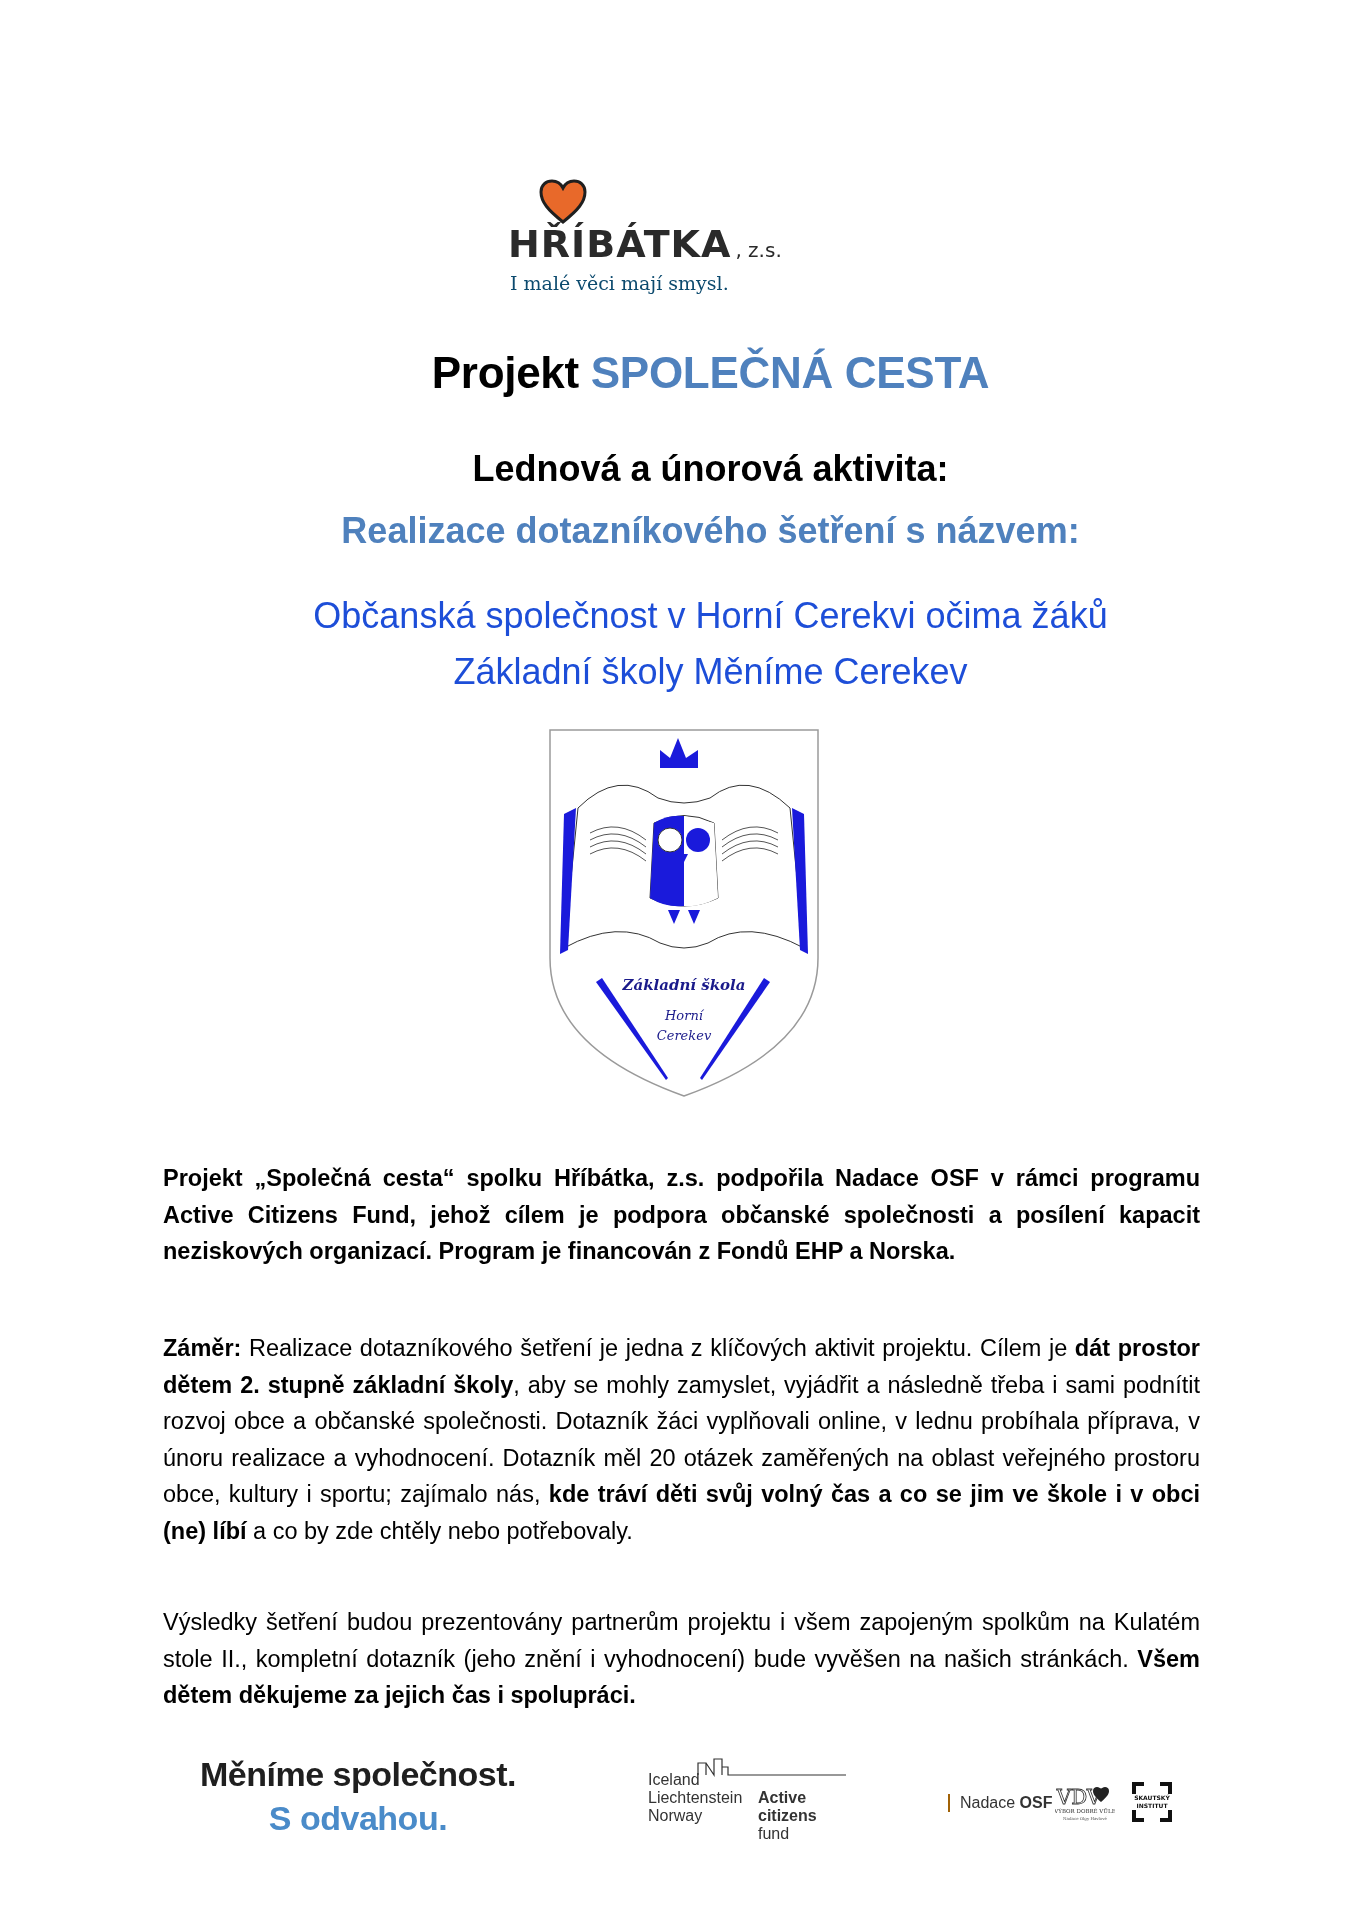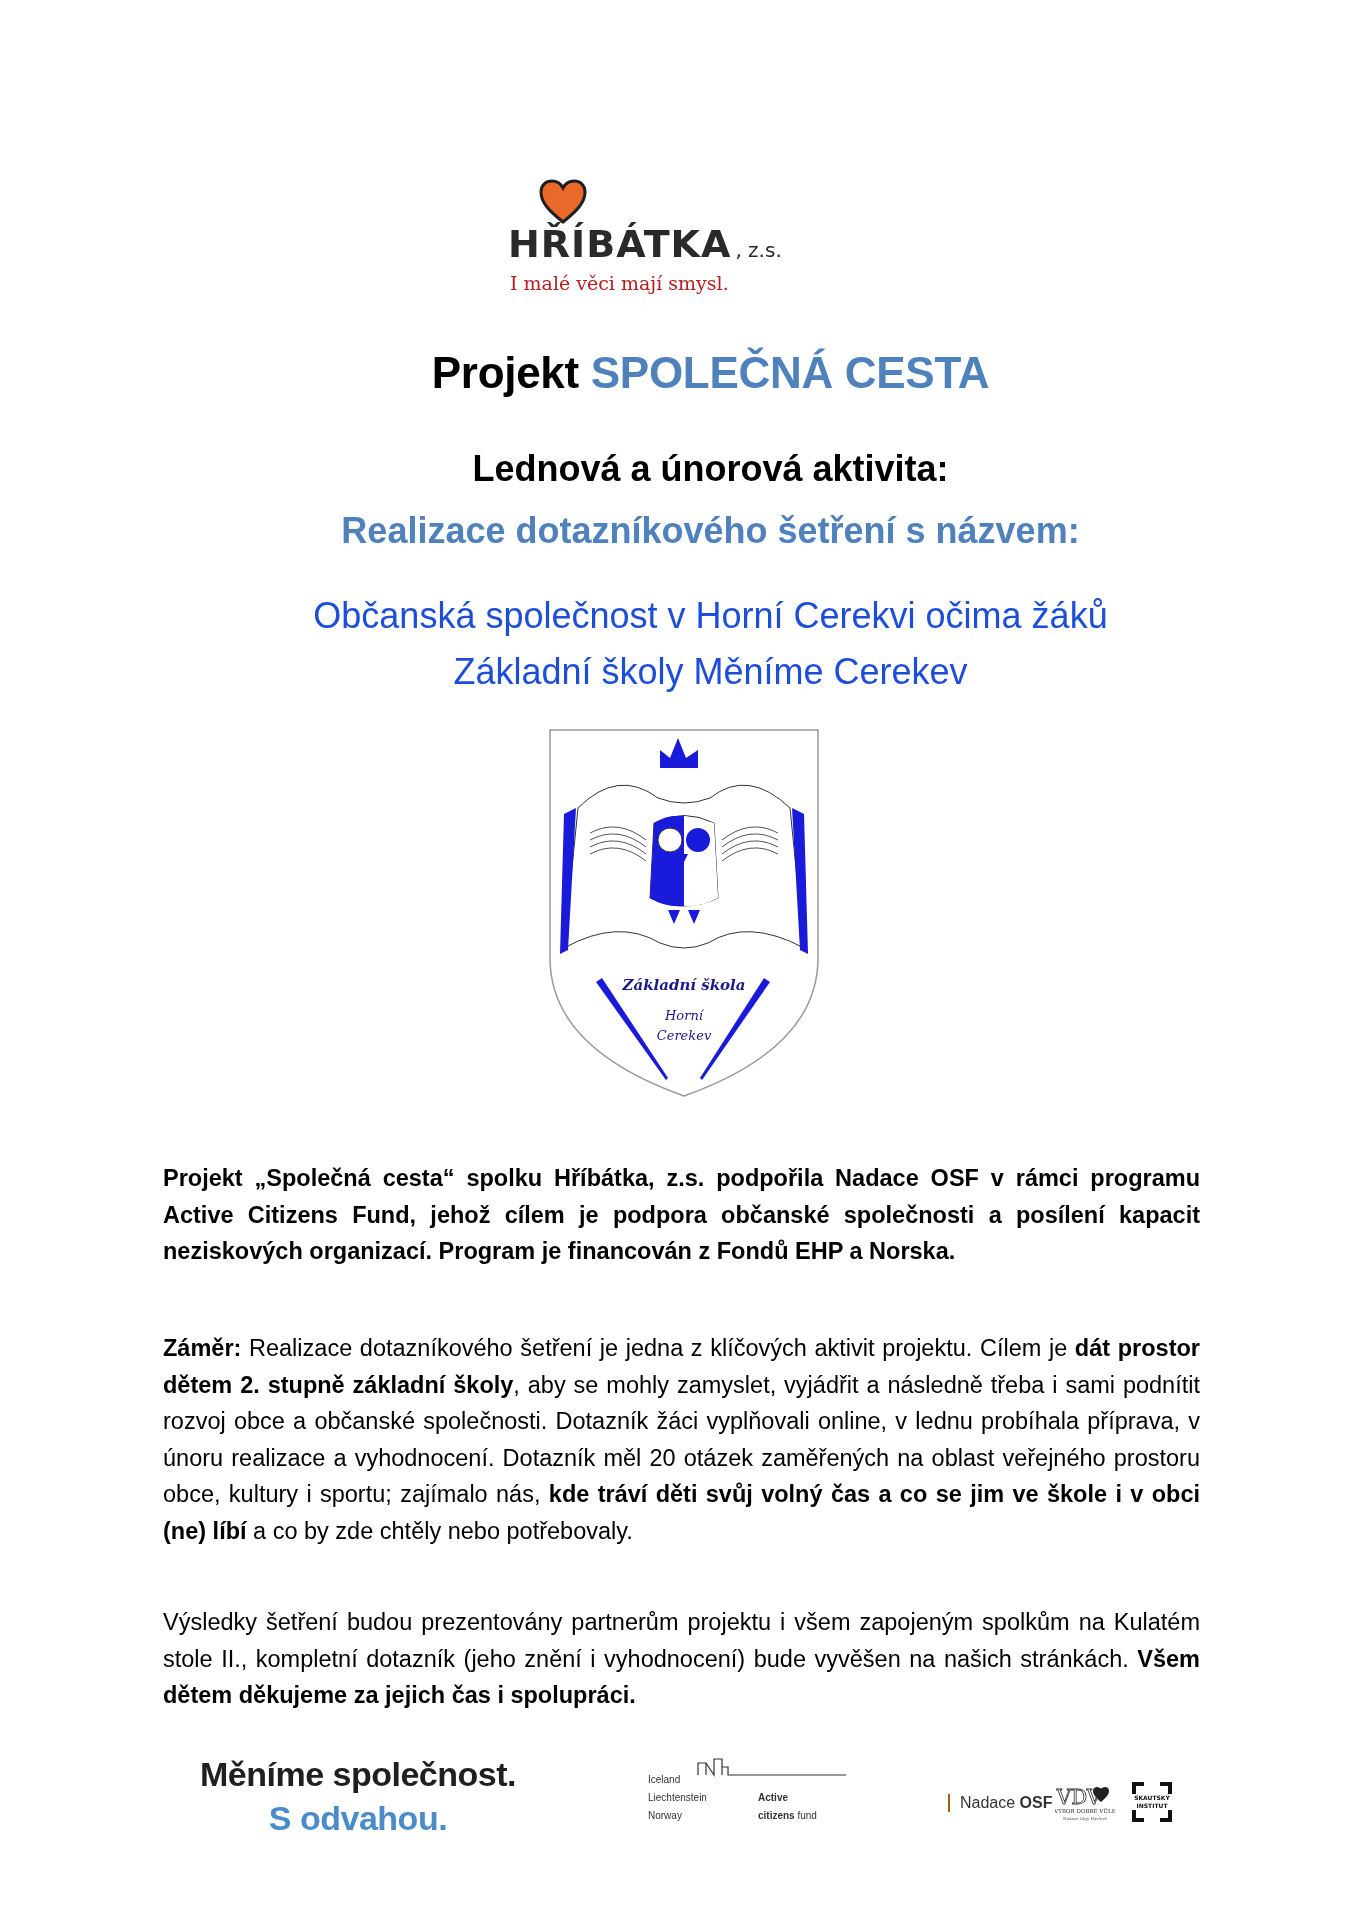--- a/index.html
+++ b/index.html
@@ -4,21 +4,21 @@
 <style>
   html, body { margin: 0; padding: 0; background: #ffffff; }
   body { width: 1357px; height: 1920px; position: relative; overflow: hidden; font-family: "Liberation Sans", sans-serif; color: #000; }
   .abs { position: absolute; }
 
   
   #org-logo { left: 508px; top: 178px; width: 290px; height: 120px; }
   #org-logo .heart { position: absolute; left: 30px; top: 0; width: 50px; height: 48px; }
   #org-logo .brand { position: absolute; left: 0; top: 44px; font-family: "DejaVu Sans", sans-serif; font-size: 38px; font-weight: bold; letter-spacing: 1px; color: #2a2a2a; white-space: nowrap; }
   #org-logo .brand .suffix { font-size: 20px; font-weight: normal; letter-spacing: 0; margin-left: 4px; }
-  #org-logo .tagline { position: absolute; left: 2px; top: 94px; font-family: "DejaVu Serif", serif; font-size: 19px; color: #b91c1c; white-space: nowrap; }
+  #org-logo .tagline { position: absolute; left: 2px; top: 94px; font-family: "DejaVu Serif", serif; font-size: 19px; color: #0c4a6e; white-space: nowrap; }
 
   .center { left: 0; width: 1357px; text-align: center; padding-left: 32px; }
   #title { top: 348px; font-size: 44px; font-weight: bold; letter-spacing: -0.3px; }
   #title .accent { color: #4f81bd; }
   #subtitle { top: 448px; font-size: 36px; font-weight: bold; text-align: center; }
   #survey-label { top: 510px; font-size: 36px; font-weight: bold; color: #4f81bd; }
   #survey-name { top: 588px; font-size: 36px; font-weight: normal; color: #1d4ed8; line-height: 56px; }
 
   
   #crest { left: 548px; top: 728px; width: 272px; height: 370px; }
@@ -26,21 +26,21 @@
   
   .para { left: 163px; width: 1037px; font-size: 23.5px; line-height: 36.5px; text-align: justify; }
   #para-1 { top: 1160px; font-weight: bold; }
   #para-2 { top: 1330px; }
   #para-3 { top: 1604px; }
 
   
   #footer-slogan { left: 200px; top: 1752px; font-size: 34px; line-height: 44px; font-weight: bold; letter-spacing: -0.5px; text-align: center; }
   #footer-slogan .l1 { color: #1f1f1f; }
   #footer-slogan .l2 { color: #4a8bc9; }
-  #eea-logo { left: 648px; top: 1755px; width: 200px; height: 70px; font-size: 10px; line-height: 18px; color: #333; }
+  #eea-logo { left: 648px; top: 1755px; width: 200px; height: 70px; font-size: 16px; line-height: 18px; color: #333; }
   #eea-logo .countries { position: absolute; left: 0; top: 16px; }
   #eea-logo .acf { position: absolute; left: 110px; top: 34px; }
   #eea-logo .acf b { font-weight: bold; }
   #eea-logo svg { position: absolute; left: 48px; top: 0; }
   #osf-logo { left: 948px; top: 1794px; font-size: 16px; color: #333; white-space: nowrap; border-left: 2px solid #a16207; padding-left: 10px; line-height: 18px; }
   #osf-logo b { font-weight: bold; }
   #vdv-logo { left: 1055px; top: 1782px; width: 60px; height: 40px; }
   #skaut-logo { left: 1130px; top: 1780px; width: 44px; height: 44px; }
 </style>
 </head>

